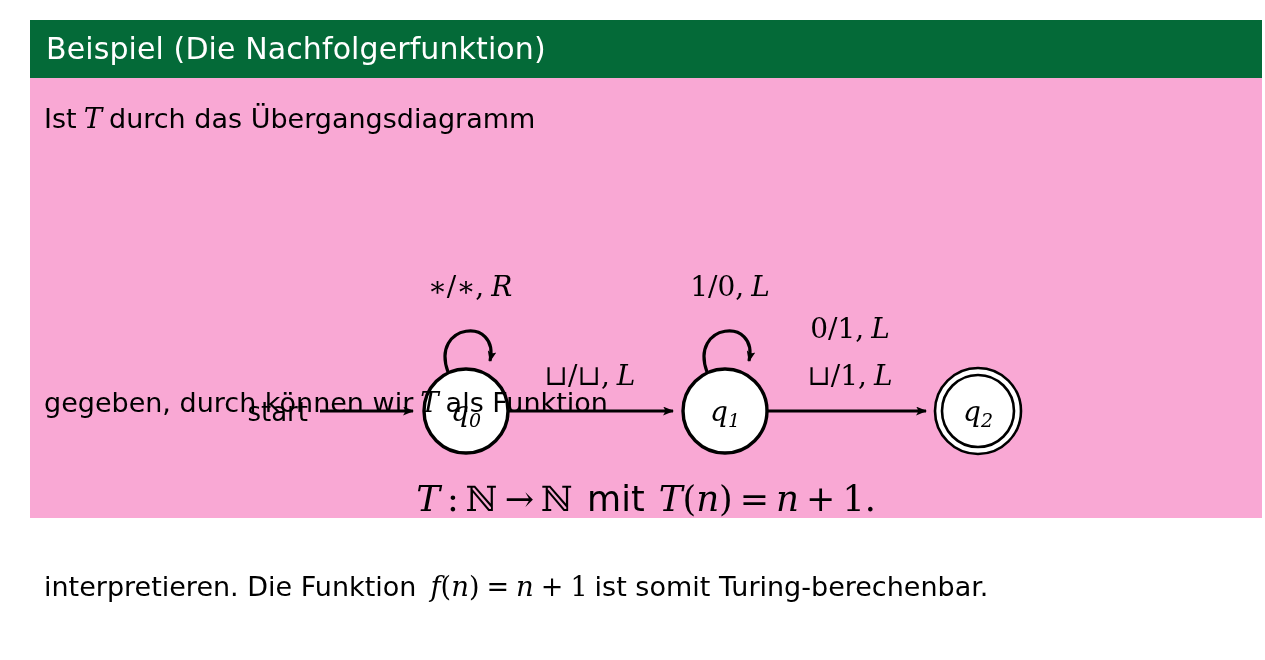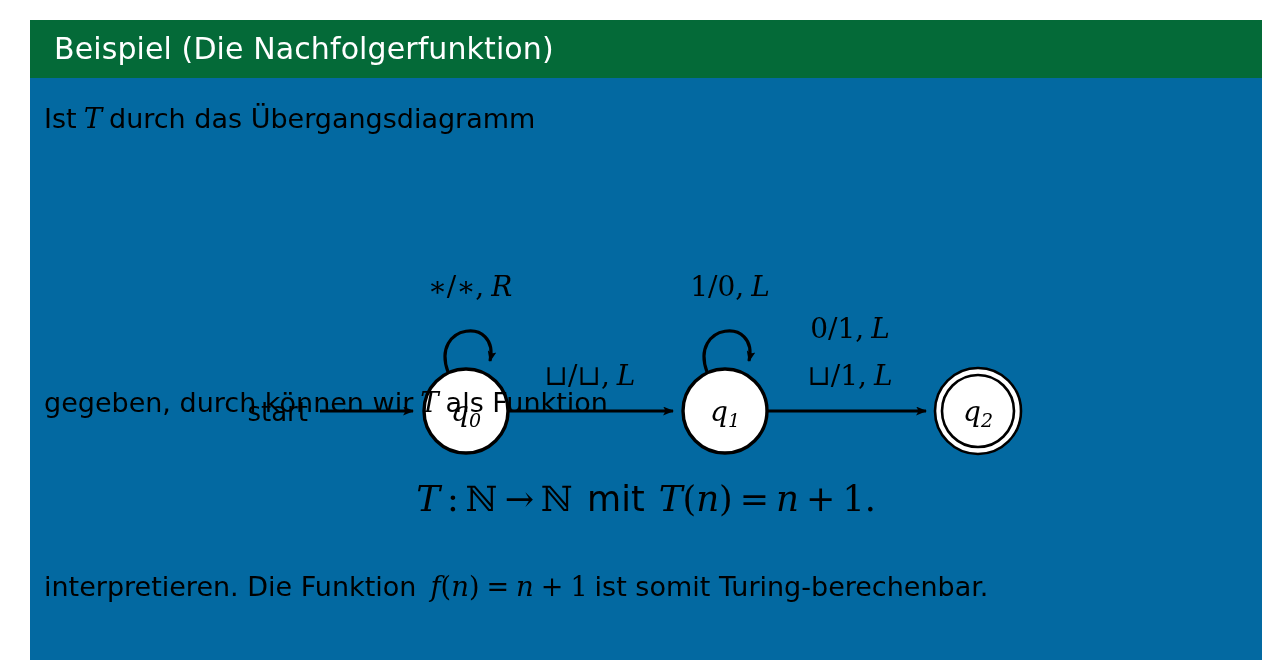--- a/index.html
+++ b/index.html
@@ -25,29 +25,29 @@
     width: 1232px;
     height: 640px;
     overflow: hidden;
   }
   .block-title {
     height: 58px;
     background: #046a38;
     color: #ffffff;
     font-size: 30px;
     line-height: 58px;
-    padding-left: 24px;
+    padding-left: 16px;
     letter-spacing: 0.1px;
     font-family: "DejaVu Sans", sans-serif;
     white-space: nowrap;
   }
   .block-body {
     position: relative;
-    height: 582px;
-    background: #0369a1;
+    height: 440px;
+    background: #f9a8d4;
     padding: 0;
   }
   
   .line {
     position: absolute;
     font-size: 27px;
     color: #000000;
     white-space: nowrap;
     font-family: "DejaVu Sans", sans-serif;
   }

